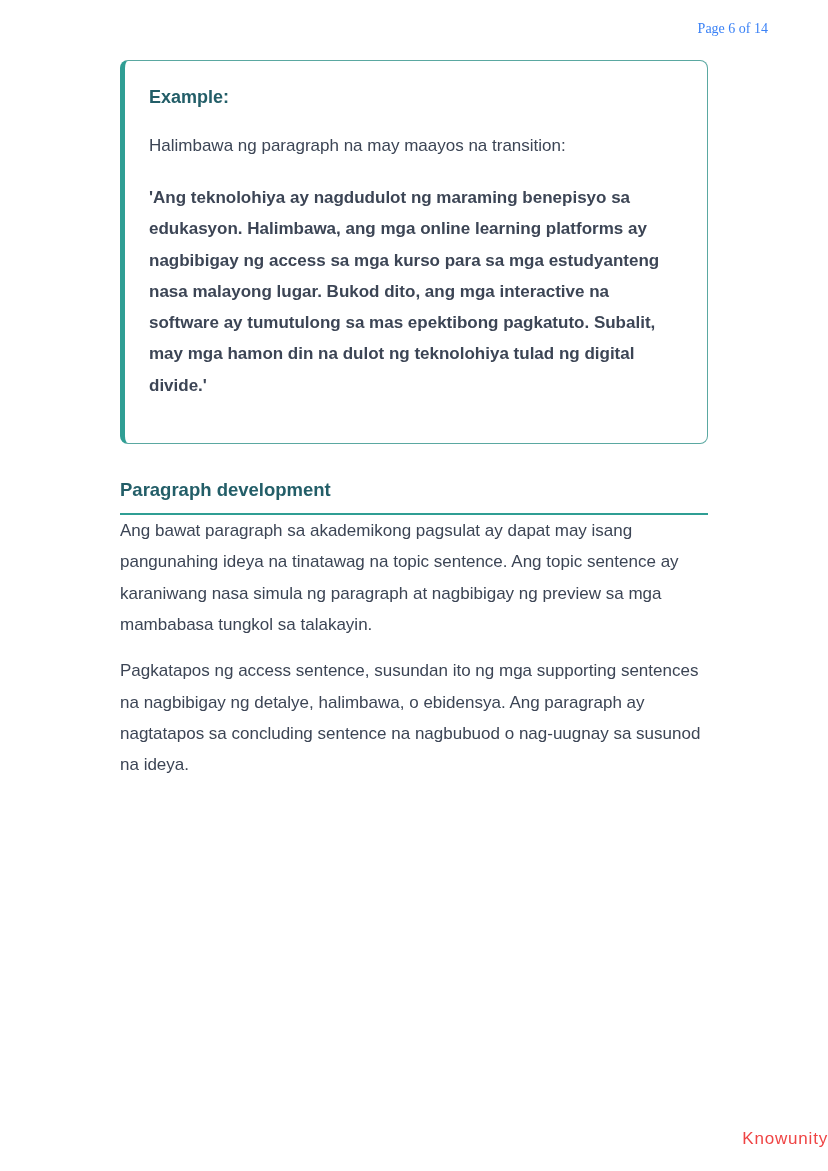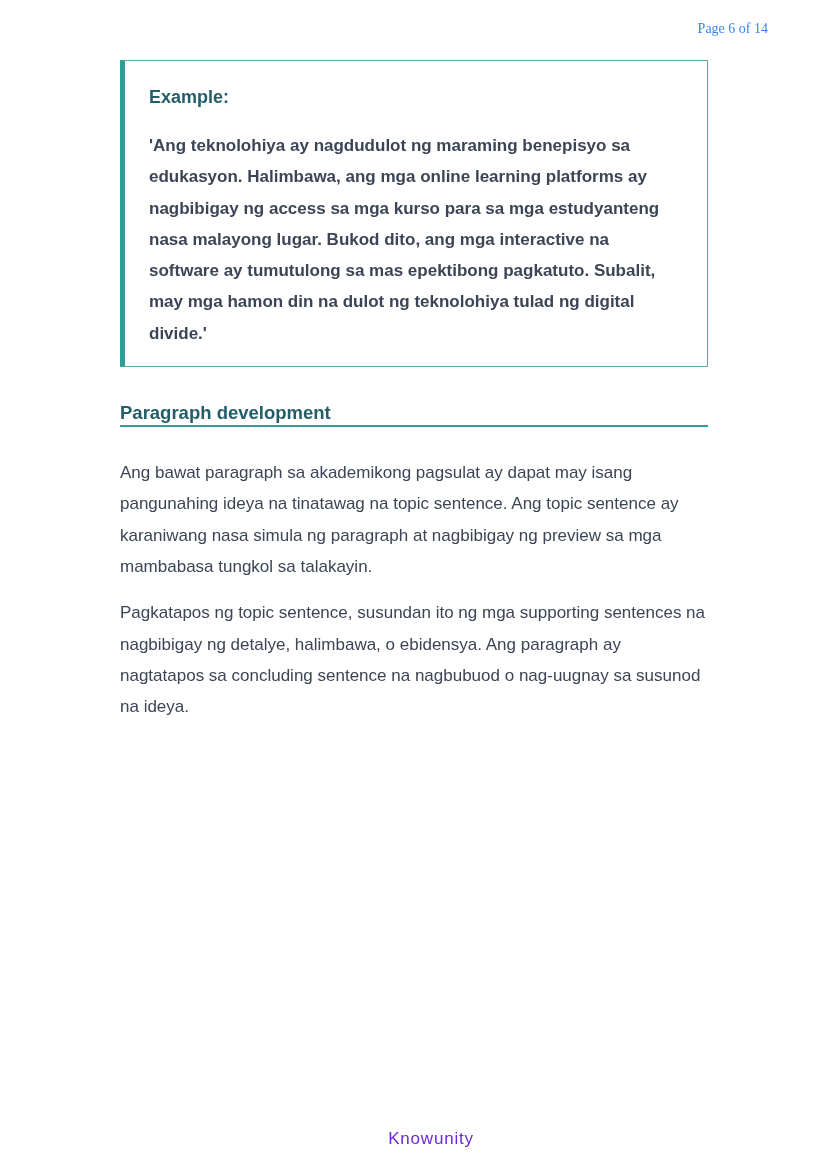--- a/index.html
+++ b/index.html
@@ -23,22 +23,22 @@
   .content {
     position: absolute;
     top: 0;
     left: 120px;
     width: 588px;
   }
   .example-box {
     margin-top: 60px;
     border: 1px solid #5aa8a1;
     border-left: 5px solid #2f9e94;
-    border-radius: 0;
-    padding: 22px 24px 17px 24px;
+    border-radius: 8px;
+    padding: 22px 24px 42px 24px;
     background: #ffffff;
   }
   .example-title {
     font-size: 18px;
     font-weight: 700;
     color: #235e68;
     line-height: 28px;
     margin-bottom: 19px;
   }
   .example-intro {
@@ -52,54 +52,56 @@
     line-height: 31.3px;
     color: #3c4555;
     font-weight: bold;
   }
   .section-heading {
     margin-top: 34px;
     font-size: 18.5px;
     font-weight: 700;
     color: #235e68;
     line-height: 24px;
+    padding-bottom: 11px;
     border-bottom: 2px solid #2f9e94;
   }
   .body-paragraph {
     font-size: 17px;
     line-height: 31.3px;
     color: #3c4555;
   }
-  .body-paragraph.first { margin-top: 30px; }
+  .body-paragraph.first { }
   .body-paragraph.second { margin-top: 15px; }
   .footer-brand {
     position: absolute;
     top: 1129px;
     left: 0;
     width: 828px;
-    text-align: center;
+    text-align: right;
     font-size: 17px;
-    color: #6d28d9;
+    color: #ef4444;
     letter-spacing: 0.8px;
     padding-left: 34px;
   }
 </style>
 </head>
 <body>
 
 <div class="page-indicator">Page 6 of 14</div>
 
 <div class="content">
 
   <div class="example-box">
     <div class="example-title">Example:</div>
+    <div class="example-intro">Halimbawa ng paragraph na may maayos na transition:</div>
     <div class="example-quote">'Ang teknolohiya ay nagdudulot ng maraming benepisyo sa edukasyon. Halimbawa, ang mga online learning platforms ay nagbibigay ng access sa mga kurso para sa mga estudyanteng nasa malayong lugar. Bukod dito, ang mga interactive na software ay tumutulong sa mas epektibong pagkatuto. Subalit, may mga hamon din na dulot ng teknolohiya tulad ng digital divide.'</div>
   </div>
 
   <h2 class="section-heading">Paragraph development</h2>
 
   <p class="body-paragraph first">Ang bawat paragraph sa akademikong pagsulat ay dapat may isang pangunahing ideya na tinatawag na topic sentence. Ang topic sentence ay karaniwang nasa simula ng paragraph at nagbibigay ng preview sa mga mambabasa tungkol sa talakayin.</p>
 
-  <p class="body-paragraph second">Pagkatapos ng topic sentence, susundan ito ng mga supporting sentences na nagbibigay ng detalye, halimbawa, o ebidensya. Ang paragraph ay nagtatapos sa concluding sentence na nagbubuod o nag-uugnay sa susunod na ideya.</p>
+  <p class="body-paragraph second">Pagkatapos ng access sentence, susundan ito ng mga supporting sentences na nagbibigay ng detalye, halimbawa, o ebidensya. Ang paragraph ay nagtatapos sa concluding sentence na nagbubuod o nag-uugnay sa susunod na ideya.</p>
 
 </div>
 
 <div class="footer-brand">Knowunity</div>
 
 </body></html>

